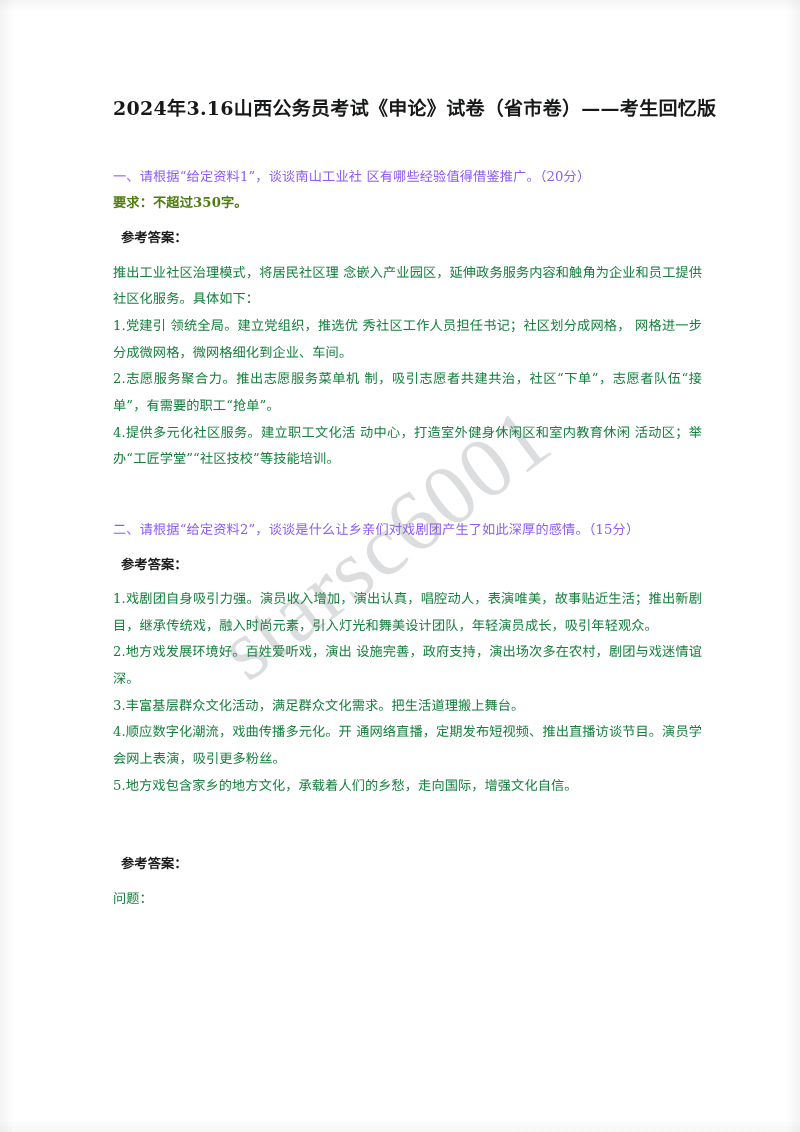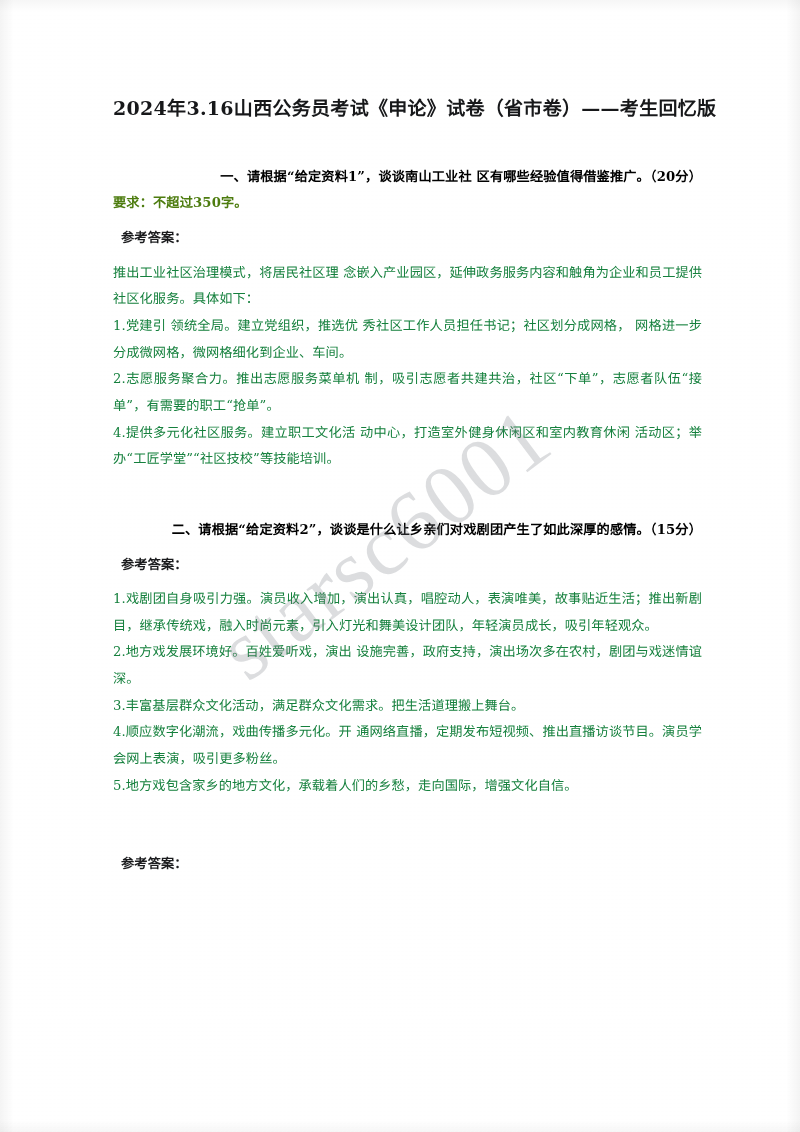--- a/index.html
+++ b/index.html
@@ -75,26 +75,25 @@
     white-space: nowrap;
   }
 
   .q-block {
     margin-bottom: 22px;
   }
 
   .q-stem {
     font-family: "DejaVu Serif", "Liberation Serif", serif;
     font-size: 13.2px;
-    font-weight: 700;
-    color: #000000;
+    font-weight: 400;
+    color: #8b5cf6;
     line-height: 2.02;
     letter-spacing: 0.15px;
     margin: 0;
-    text-align: right;
   }
 
   .q-requirement {
     font-family: "DejaVu Serif", "Liberation Serif", serif;
     font-size: 13.2px;
     font-weight: 700;
     color: #4d7c0f;
     line-height: 2.02;
     letter-spacing: 0.15px;
     margin: 0;
@@ -171,18 +170,19 @@
       <p class="answer-para">2.地方戏发展环境好。百姓爱听戏，演出 设施完善，政府支持，演出场次多在农村，剧团与戏迷情谊深。</p>
       <p class="answer-para">3.丰富基层群众文化活动，满足群众文化需求。把生活道理搬上舞台。</p>
       <p class="answer-para">4.顺应数字化潮流，戏曲传播多元化。开 通网络直播，定期发布短视频、推出直播访谈节目。演员学会网上表演，吸引更多粉丝。</p>
       <p class="answer-para">5.地方戏包含家乡的地方文化，承载着人们的乡愁，走向国际，增强文化自信。</p>
     </div>
 
     <div class="section-gap"></div>
 
     <div class="q-block">
       <p class="answer-label">参考答案：</p>
+      <p class="answer-para">问题：</p>
     </div>
 
   </div>
 
   <div class="grain"></div>
 </div>
 
 </body></html>

